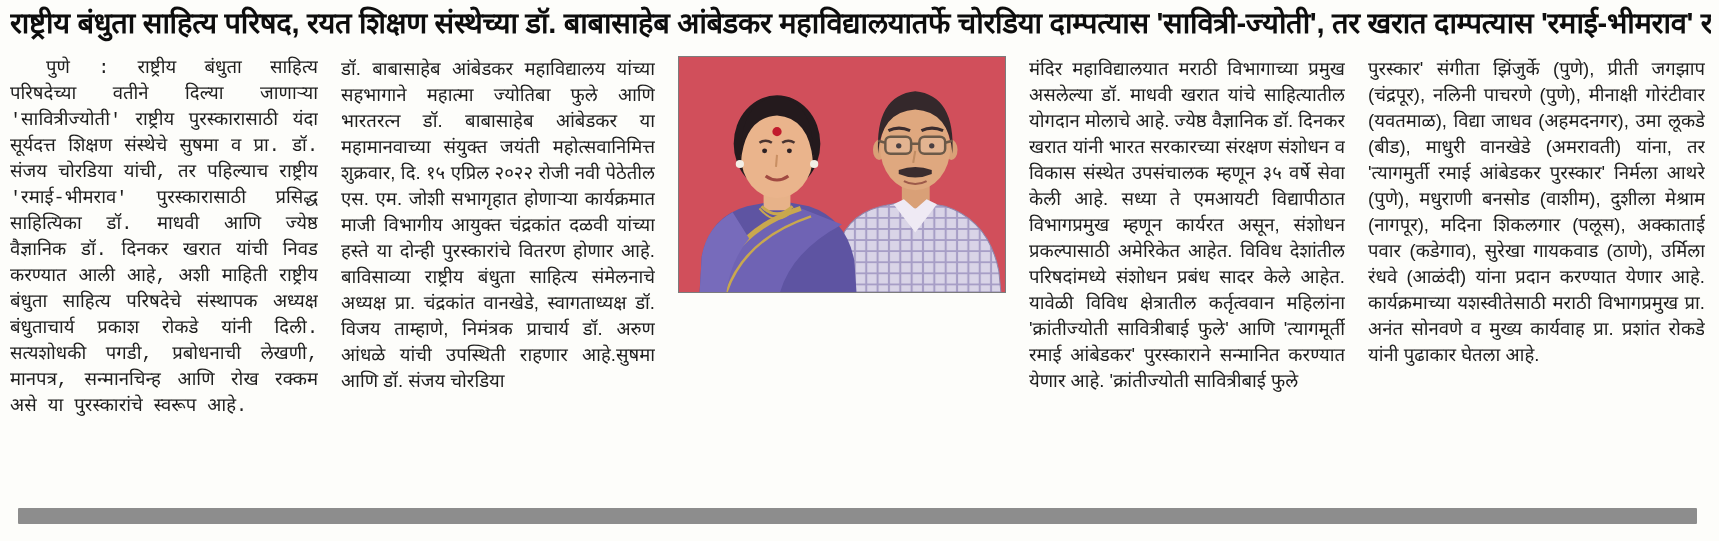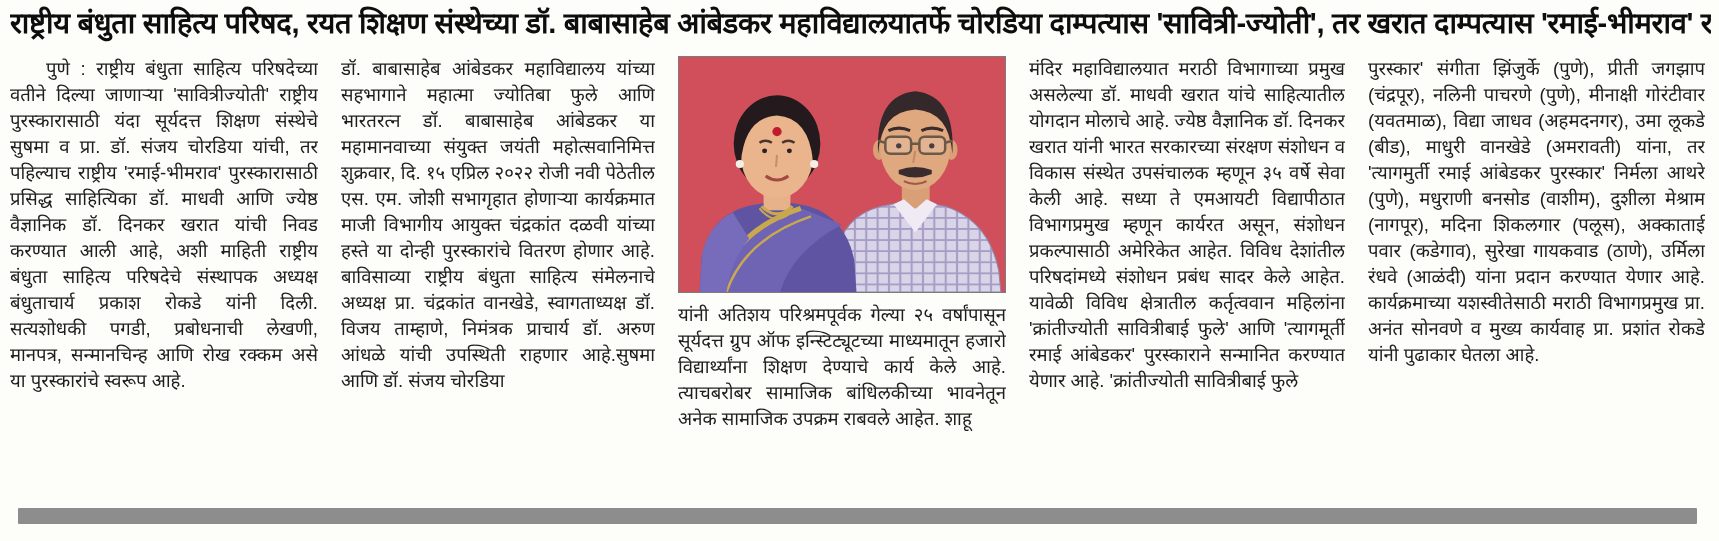--- a/index.html
+++ b/index.html
@@ -32,21 +32,21 @@
     height:442px;
     overflow:hidden;
   }
   .col { overflow:hidden; }
   .col p {
     font-size:18.5px;
     line-height:26px;
     text-align:justify;
     color:#1d1d1d;
   }
-  .p-indent { text-indent:36px; }
+  .p-indent { text-indent:36px;font-family:Liberation Mono, monospace; }
   .photo-frame {
     width:100%;
     height:237px;
     border:1.5px solid #7c7c7c;
     background:#d14f5b;
     margin-bottom:9px;
   }
   .photo-frame svg { display:block; width:100%; height:100%; }
   .bottom-bar {
     height:16px;
@@ -120,21 +120,20 @@
             <path d="M78,85 Q84,81 90,85 M100,85 Q106,81 112,85" stroke="#4a3430" stroke-width="2.5" fill="none"></path>
             <circle cx="83" cy="93" r="2.4" fill="#2c2023"></circle>
             <circle cx="107" cy="93" r="2.4" fill="#2c2023"></circle>
             <path d="M95,97 L94,109" stroke="#c98f63" stroke-width="2" fill="none"></path>
             <path d="M84,118 Q95,126 106,118" stroke="#a14a42" stroke-width="3" fill="none"></path>
             <circle cx="59" cy="106" r="4" fill="#f3efe6"></circle>
             <circle cx="131" cy="106" r="4" fill="#f3efe6"></circle>
           </g>
         </svg>
       </figure>
-      <p>यांनी अतिशय परिश्रमपूर्वक गेल्या २५ वर्षांपासून सूर्यदत्त ग्रुप ऑफ इन्स्टिट्यूटच्या माध्यमातून हजारो विद्यार्थ्यांना शिक्षण देण्याचे कार्य केले आहे. त्याचबरोबर सामाजिक बांधिलकीच्या भावनेतून अनेक सामाजिक उपक्रम राबवले आहेत. शाहू</p>
     </div>
 
     <div class="col">
       <p>मंदिर महाविद्यालयात मराठी विभागाच्या प्रमुख असलेल्या डॉ. माधवी खरात यांचे साहित्यातील योगदान मोलाचे आहे. ज्येष्ठ वैज्ञानिक डॉ. दिनकर खरात यांनी भारत सरकारच्या संरक्षण संशोधन व विकास संस्थेत उपसंचालक म्हणून ३५ वर्षे सेवा केली आहे. सध्या ते एमआयटी विद्यापीठात विभागप्रमुख म्हणून कार्यरत असून, संशोधन प्रकल्पासाठी अमेरिकेत आहेत. विविध देशांतील परिषदांमध्ये संशोधन प्रबंध सादर केले आहेत. यावेळी विविध क्षेत्रातील कर्तृत्ववान महिलांना 'क्रांतीज्योती सावित्रीबाई फुले' आणि 'त्यागमूर्ती रमाई आंबेडकर' पुरस्काराने सन्मानित करण्यात येणार आहे. 'क्रांतीज्योती सावित्रीबाई फुले</p>
     </div>
 
     <div class="col">
       <p>पुरस्कार' संगीता झिंजुर्के (पुणे), प्रीती जगझाप (चंद्रपूर), नलिनी पाचरणे (पुणे), मीनाक्षी गोरंटीवार (यवतमाळ), विद्या जाधव (अहमदनगर), उमा लूकडे (बीड), माधुरी वानखेडे (अमरावती) यांना, तर 'त्यागमुर्ती रमाई आंबेडकर पुरस्कार' निर्मला आथरे (पुणे), मधुराणी बनसोड (वाशीम), दुशीला मेश्राम (नागपूर), मदिना शिकलगार (पलूस), अक्काताई पवार (कडेगाव), सुरेखा गायकवाड (ठाणे), उर्मिला रंधवे (आळंदी) यांना प्रदान करण्यात येणार आहे. कार्यक्रमाच्या यशस्वीतेसाठी मराठी विभागप्रमुख प्रा. अनंत सोनवणे व मुख्य कार्यवाह प्रा. प्रशांत रोकडे यांनी पुढाकार घेतला आहे.</p>
     </div>
 

